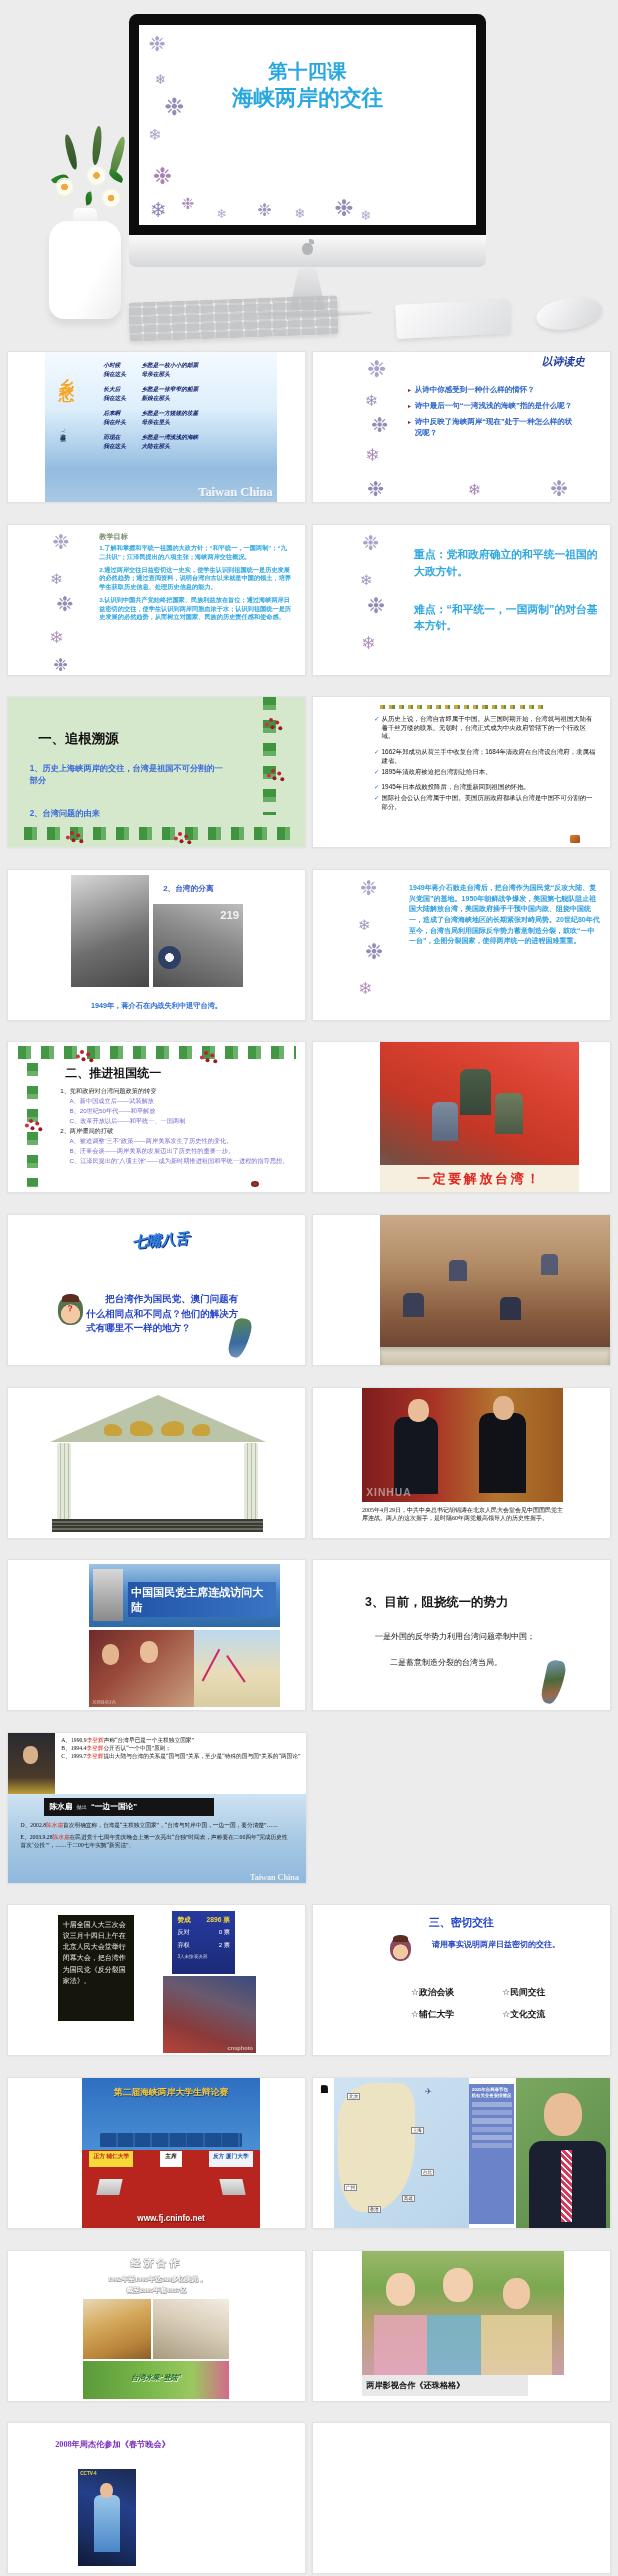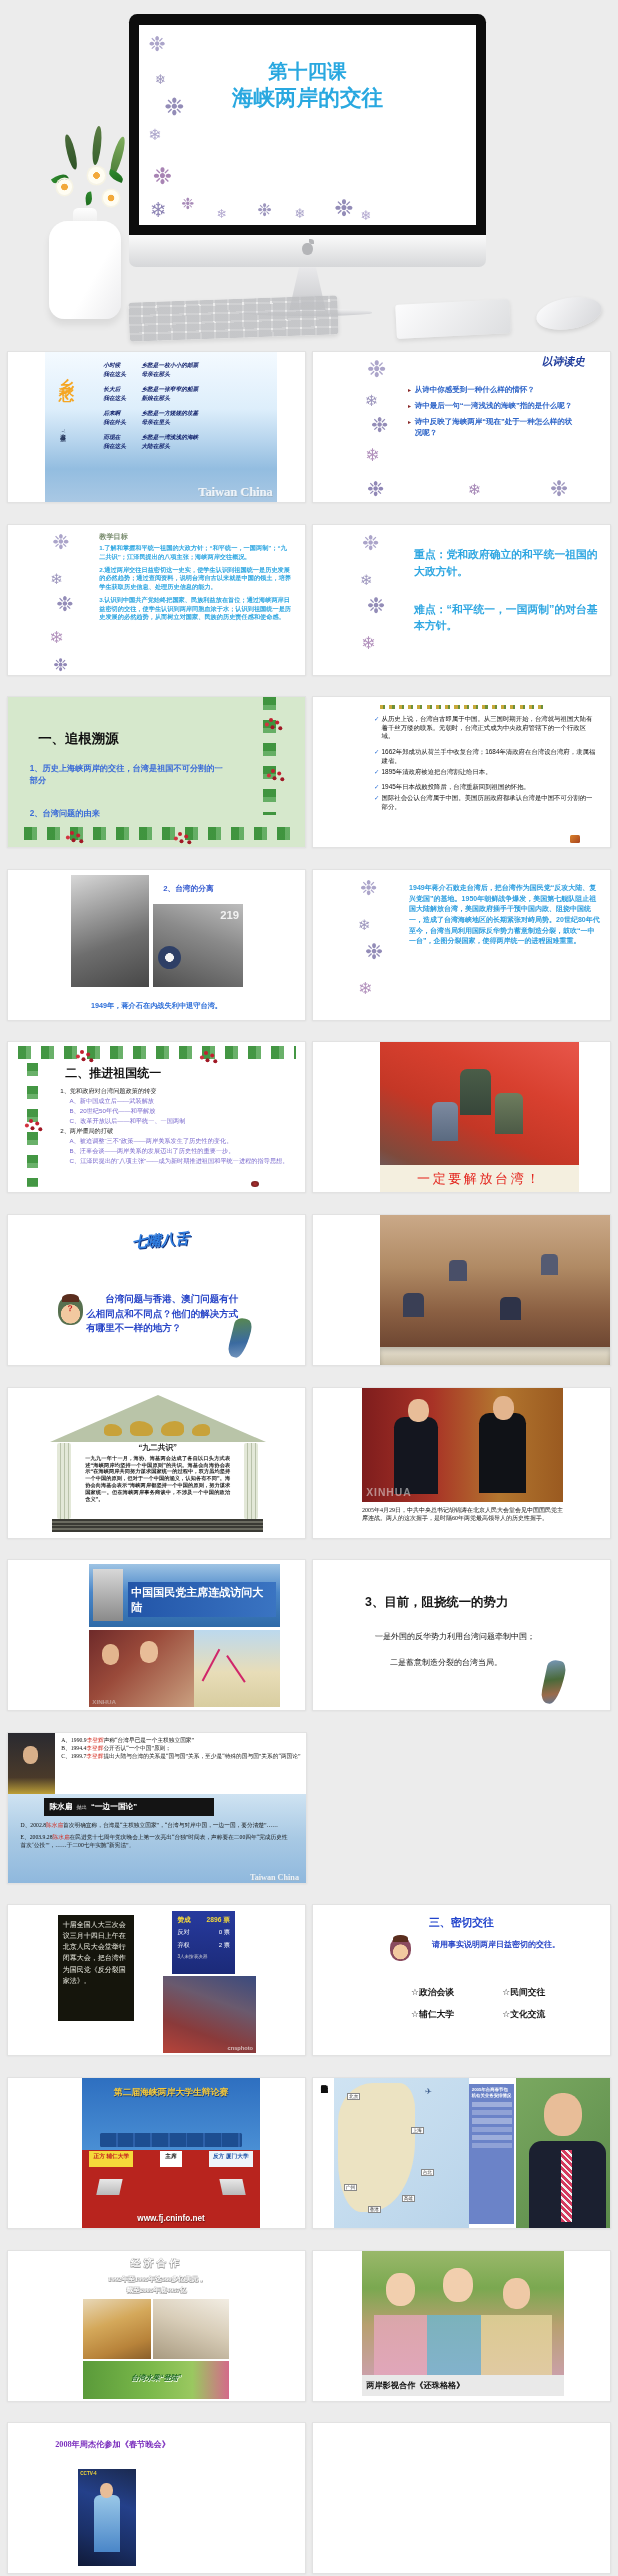--- a/index.html
+++ b/index.html
@@ -240,34 +240,34 @@
         <div style="color:#7766cc;padding-left:9.3px">C、江泽民提出的“八项主张”——成为新时期推进祖国和平统一进程的指导思想。</div>
       </div>
       <div class="abs" style="right:46px;bottom:5.2px;width:8.2px;height:6.7px;background:radial-gradient(circle,#b03030,#5e1a1a);border-radius:50%"></div>
     </div>
     <div class="card">
       <div class="abs" style="left:67px;right:31px;top:0;bottom:0;background:linear-gradient(205deg,#e8564a 0%,#d8402f 30%,#c43726 55%,#7e4a3c 82%,#5b6e7e 100%)">
         <div class="abs" style="left:40%;top:18%;width:31px;height:46px;background:linear-gradient(#4a5d48,#37463a);border-radius:7.2px 7.2px 0 0"></div>
         <div class="abs" style="left:58%;top:34%;width:28px;height:41px;background:linear-gradient(#6e7d5e,#4c5a46);border-radius:6.2px 6.2px 0 0"></div>
         <div class="abs" style="left:26%;top:40%;width:26px;height:39px;background:linear-gradient(#7d8aa0,#5a6a80);border-radius:6.2px 6.2px 0 0"></div>
         <div class="abs" style="left:0;right:0;bottom:0;height:27px;background:#f4efdf;display:flex;align-items:center;justify-content:center">
-          <span class="serif" style="color:#e3241d;font-size:13px;font-weight:normal;letter-spacing:2.6px">一定要解放台湾！</span>
+          <span class="serif" style="color:#e3241d;font-size:13px;font-weight:bold;letter-spacing:2.6px">一定要解放台湾！</span>
         </div>
       </div>
     </div>
   </div>
 
   <div class="row">
     <div class="card">
       <div class="abs serif" style="left:124px;top:16.5px;font-size:14.4px;font-weight:bold;font-style:italic;color:#2e7de0;text-shadow:1px 1px 0 #12347e;transform:rotate(-4deg)">七嘴八舌</div>
       <div class="abs" style="left:50px;top:81px;width:25px;height:29px;background:radial-gradient(circle at 50% 62%,#f2c9a0 0 9.3px,#57704f 9.8px)border-box;border-radius:45%">
         <div class="abs" style="left:4.1px;top:-2.1px;width:16.5px;height:8.2px;background:#5a2d1e;border-radius:50% 50% 0 0"></div>
         <span class="abs" style="left:7.7px;top:7.2px;color:#c42222;font-weight:bold;font-size:8.2px">？</span>
       </div>
-      <div class="abs serif" style="left:78px;top:77px;width:155px;color:#2946c8;font-size:9.5px;font-weight:bold;line-height:1.55;text-indent:2em">台湾问题与香港、澳门问题有什么相同点和不同点？他们的解决方式有哪里不一样的地方？</div>
+      <div class="abs serif" style="left:78px;top:77px;width:155px;color:#2946c8;font-size:9.5px;font-weight:bold;line-height:1.55;text-indent:2em">把台湾作为国民党、澳门问题有什么相同点和不同点？他们的解决方式有哪里不一样的地方？</div>
       <div class="abs" style="right:56px;bottom:7.2px;width:17.5px;height:40px;background:linear-gradient(160deg,#5a8a4a,#3a6aa0 60%,#7a9ac0);border-radius:62% 38% 55% 45%/18% 30% 82% 30%;transform:rotate(14deg)"></div>
     </div>
     <div class="card">
       <div class="abs" style="left:67px;right:0;top:0;bottom:0;background:linear-gradient(180deg,#caa988 0%,#b08a64 35%,#8a5f42 65%,#5f3a2a 100%)">
         <div class="abs" style="left:10%;top:52%;width:20.6px;height:24px;background:#3a3f55;border-radius:5.2px 5.2px 0 0"></div>
         <div class="abs" style="left:52%;top:55%;width:21.6px;height:23px;background:#2e3348;border-radius:5.2px 5.2px 0 0"></div>
         <div class="abs" style="left:30%;top:30%;width:17.5px;height:20.6px;background:#494f68;border-radius:4.6px 4.6px 0 0"></div>
         <div class="abs" style="left:70%;top:26%;width:17.5px;height:20.6px;background:#555b72;border-radius:4.6px 4.6px 0 0"></div>
         <div class="abs" style="left:0;right:0;bottom:0;height:17.5px;background:linear-gradient(#e8e2d2,#c9bfa8);box-shadow:inset 0 3.1px 4.1px rgba(0,0,0,.2)"></div>
       </div>
@@ -279,24 +279,20 @@
       <div class="abs" style="left:42px;top:7.2px;width:0;height:0;border-left:108px solid rgba(0,0,0,0);border-right:108px solid rgba(0,0,0,0);border-bottom:47px solid #b9c4a8"></div>
       <div class="abs" style="left:77px;top:30px;width:144px;height:18.5px;display:flex;justify-content:center;gap:8.2px">
         <div style="width:17.5px;height:12.4px;background:#c8a23a;border-radius:40% 60% 30% 30%;align-self:flex-end"></div>
         <div style="width:23px;height:15.5px;background:#c8a23a;border-radius:40% 60% 30% 30%;align-self:flex-end"></div>
         <div style="width:23px;height:15.5px;background:#c8a23a;border-radius:60% 40% 30% 30%;align-self:flex-end"></div>
         <div style="width:17.5px;height:12.4px;background:#c8a23a;border-radius:60% 40% 30% 30%;align-self:flex-end"></div>
       </div>
       <div class="abs" style="left:49px;top:55px;width:13.4px;height:76px;background:repeating-linear-gradient(90deg,#e3e8d8 0 2.6px,#b9c2aa 2.6px 4.1px);border-radius:2.1px"></div>
       <div class="abs" style="left:236px;top:55px;width:13.4px;height:76px;background:repeating-linear-gradient(90deg,#e3e8d8 0 2.6px,#b9c2aa 2.6px 4.1px);border-radius:2.1px"></div>
       <div class="abs" style="left:44px;top:131px;width:211px;height:13.4px;background:repeating-linear-gradient(180deg,#3a3a34 0 2.1px,#6b6b60 2.1px 3.6px)"></div>
-      <div class="abs serif" style="left:77px;top:55px;width:145px">
-        <div style="text-align:center;font-size:7.7px;font-weight:bold;margin-bottom:2.1px">“九二共识”</div>
-        <div style="font-size:5.2px;line-height:1.32;font-weight:bold;text-align:justify">一九九一年十一月，海协、海基两会达成了各自以口头方式表述“海峡两岸均坚持一个中国原则”的共识。海基会向海协会表示“在海峡两岸共同努力谋求国家统一的过程中，双方虽均坚持一个中国的原则，但对于一个中国的涵义，认知各有不同”。海协会向海基会表示“海峡两岸都坚持一个中国的原则，努力谋求国家统一。但在海峡两岸事务商谈中，不涉及一个中国的政治含义”。</div>
-      </div>
     </div>
     <div class="card">
       <div class="abs" style="left:49px;top:0;width:201px;height:114px;background:linear-gradient(90deg,#7e1d1d 0%,#a83226 35%,#b3762f 68%,#9a5a20 100%)">
         <div class="abs" style="left:16%;top:26%;width:44px;height:77px;background:#14161f;border-radius:10.3px 10.3px 0 0"></div>
         <div class="abs" style="left:58%;top:22%;width:47px;height:80px;background:#101217;border-radius:10.3px 10.3px 0 0"></div>
         <div class="abs" style="left:23%;top:10%;width:20.6px;height:23px;background:#e8bd98;border-radius:45%"></div>
         <div class="abs" style="left:65%;top:7%;width:21.6px;height:24px;background:#e3b58e;border-radius:45%"></div>
         <div class="abs" style="left:4.1px;bottom:3.1px;font-size:10.3px;font-weight:bold;color:rgba(230,230,230,.55);letter-spacing:1px">XINHUA</div>
       </div>
       <div class="abs serif" style="left:49px;top:118px;width:202px;font-size:6px;line-height:1.45;color:#111">2005年4月29日，中共中央总书记胡锦涛在北京人民大会堂会见中国国民党主席连战。两人的这次握手，是时隔60年两党最高领导人的历史性握手。</div>
@@ -450,21 +446,21 @@
         <div class="serif" style="padding-top:12.4px;text-align:center;color:#1e6b1e;font-size:7.2px;font-weight:bold;font-style:italic;text-shadow:0.5px 0.5px 0 #fff">台湾水果“登陆”</div>
       </div>
     </div>
     <div class="card">
       <div class="abs" style="left:49px;top:0;width:202px;height:124px;background:linear-gradient(180deg,#9ab86a 0%,#7aa850 30%,#b8a070 60%,#caa0a8 100%)">
         <div class="abs" style="left:12%;top:18%;width:29px;height:33px;background:#f2cfae;border-radius:46%"></div>
         <div class="abs" style="left:40%;top:14%;width:30px;height:34px;background:#f2cfae;border-radius:46%"></div>
         <div class="abs" style="left:70%;top:22%;width:27px;height:31px;background:#efc9a6;border-radius:46%"></div>
         <div class="abs" style="left:6%;top:52%;width:88%;height:48%;background:linear-gradient(90deg,#e8a8c0 0 30%,#6ab8d8 30% 60%,#e8d8a0 60% 100%);opacity:.75"></div>
       </div>
-      <div class="abs serif" style="left:49px;top:124px;width:202px;height:21.6px;background:#e9e9e9;display:flex;align-items:center;justify-content:flex-start;padding-left:4.1px;font-size:8.2px;font-weight:bold;color:#111">两岸影视合作《还珠格格》</div>
+      <div class="abs serif" style="left:49px;top:124px;width:166px;height:21.6px;background:#e9e9e9;display:flex;align-items:center;justify-content:flex-start;padding-left:4.1px;font-size:8.2px;font-weight:bold;color:#111">两岸影视合作《还珠格格》</div>
     </div>
   </div>
 
   <div class="row">
     <div class="card">
       <div class="abs serif" style="left:47px;top:15.5px;font-size:8.2px;font-weight:bold;color:#7b2fbe">2008年周杰伦参加《春节晚会》</div>
       <div class="abs" style="left:70px;top:46px;width:58px;height:97px;background:linear-gradient(200deg,#1b2a50 0%,#24408a 35%,#1a2f66 70%,#101a38 100%)">
         <div class="abs" style="left:2.1px;top:2.1px;color:#f5d93a;font-size:4.6px;font-weight:bold">CCTV-4</div>
         <div class="abs" style="left:15.5px;top:26px;width:26px;height:57px;background:linear-gradient(#9ac8e8,#4a86c8);border-radius:6.2px 6.2px 0 0"></div>
         <div class="abs" style="left:21.6px;top:13.4px;width:13.4px;height:15.5px;background:#e8bd98;border-radius:45%"></div>

